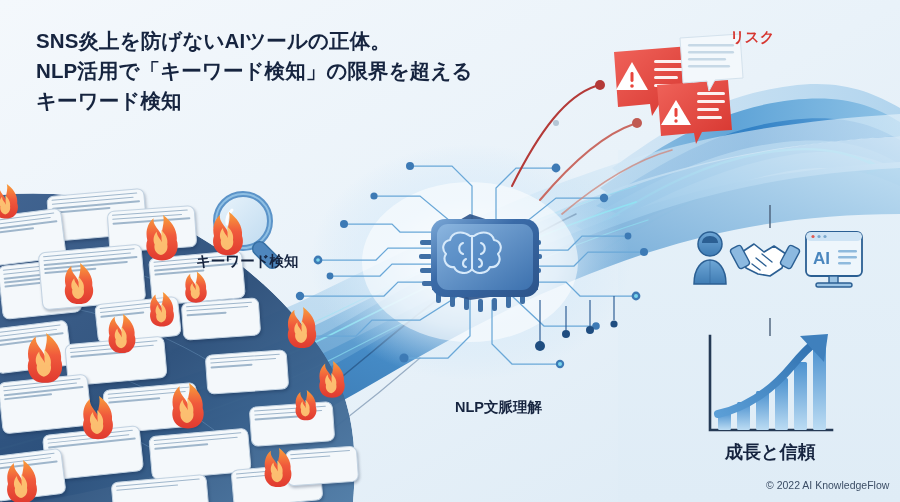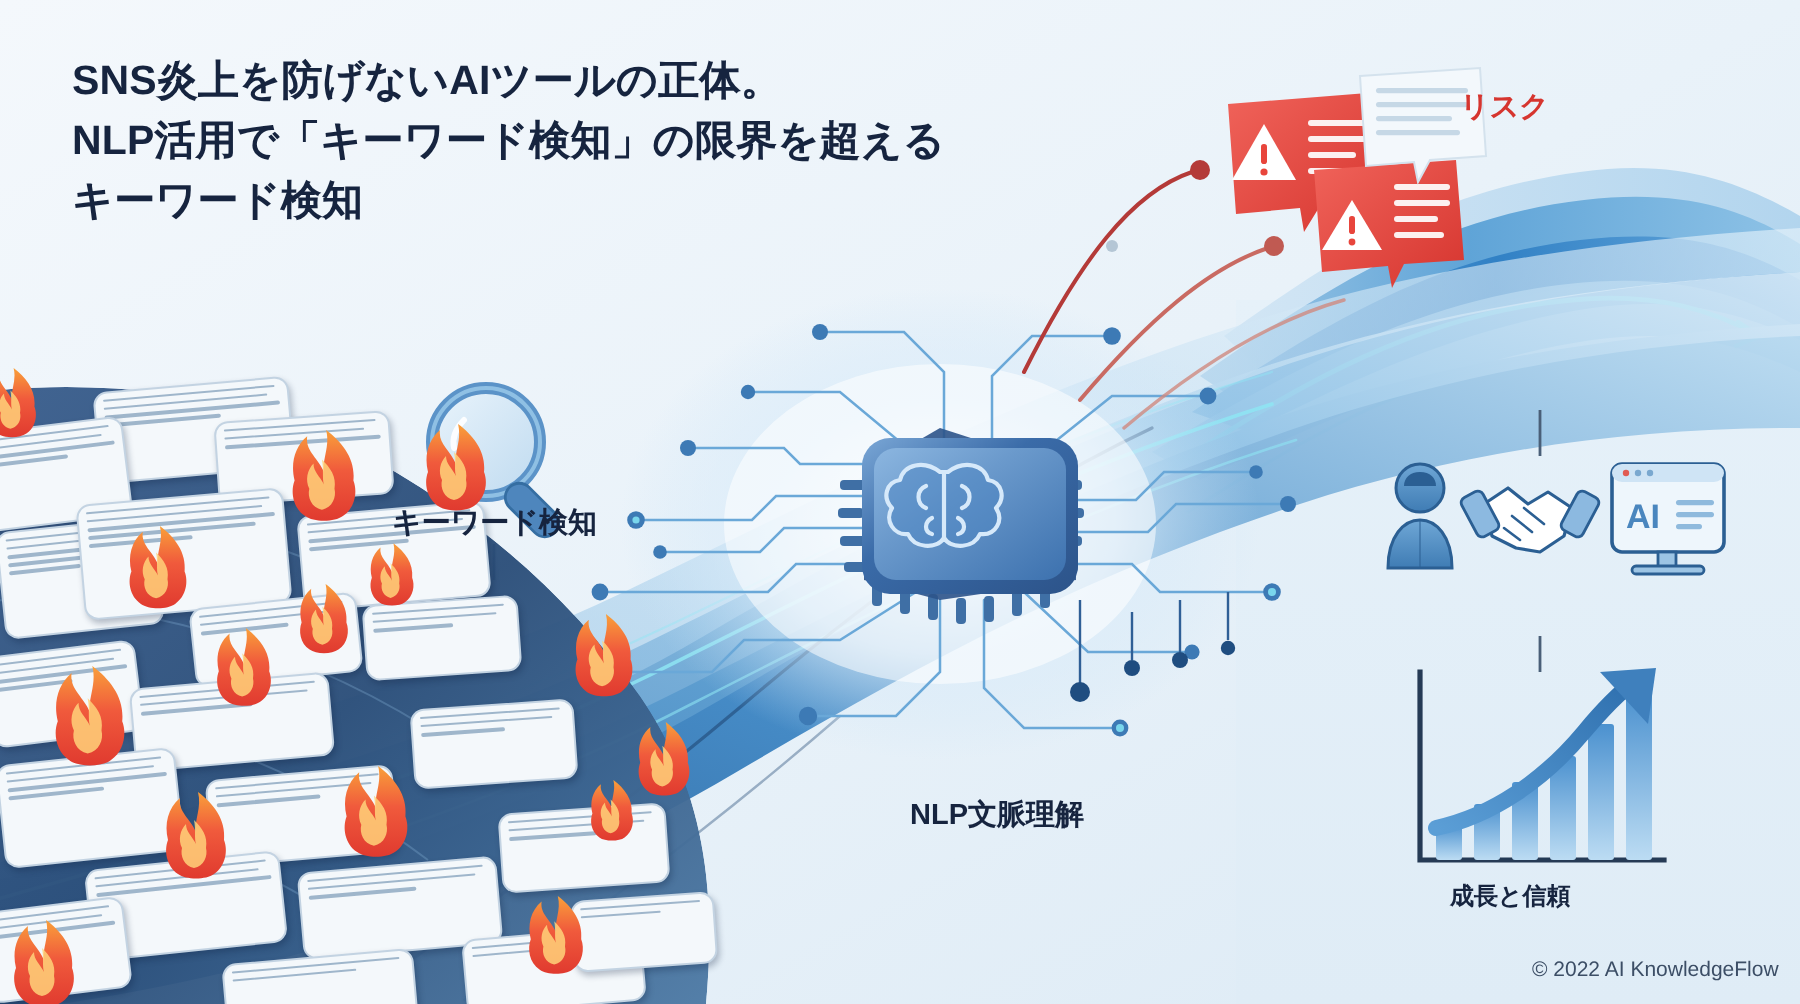--- a/index.html
+++ b/index.html
@@ -17,24 +17,24 @@
   #title{left:26px;top:26px;width:560px;z-index:40;}
   #title div{
     font-size:20.5px;font-weight:bold;color:#16243f;letter-spacing:.1px;
     line-height:30px;white-space:nowrap;margin-left:10px;
   }
 
   
   .lbl{font-weight:bold;color:#16243f;white-space:nowrap;z-index:42;}
   #lbl-keyword{left:196px;top:252px;font-size:14.5px;}
   #lbl-nlp{left:455px;top:398px;font-size:14.5px;}
-  #lbl-risk{left:730px;top:44px;font-size:14.5px;color:#d6352f;}
+  #lbl-risk{left:730px;top:28px;font-size:14.5px;color:#d6352f;}
   #lbl-safe{left:700px;top:184px;font-size:14px;}
   #lbl-hybrid{left:681px;top:297px;font-size:14px;}
-  #lbl-growth{left:725px;top:440px;font-size:12px;}
+  #lbl-growth{left:725px;top:440px;font-size:18px;}
   #copyright{left:766px;top:479px;font-size:10.5px;color:#3c4e66;
              font-weight:normal;white-space:nowrap;z-index:42;}
 
   
   .bub{position:absolute;background:#f4f8fb;border:1px solid #c3d3e2;
        border-radius:7px;box-shadow:1px 2px 3px rgba(10,30,60,.28);
        overflow:hidden;}
   .bub .ln{height:1.6px;background:#9fb6cb;border-radius:1px;margin:2.6px 4px 0 4px;}
   .bub .tail{position:absolute;width:0;height:0;border-top:7px solid #f4f8fb;
              border-right:7px solid transparent;bottom:-7px;left:10px;}

